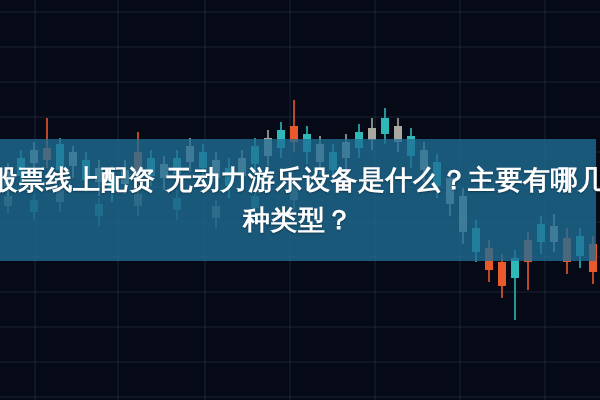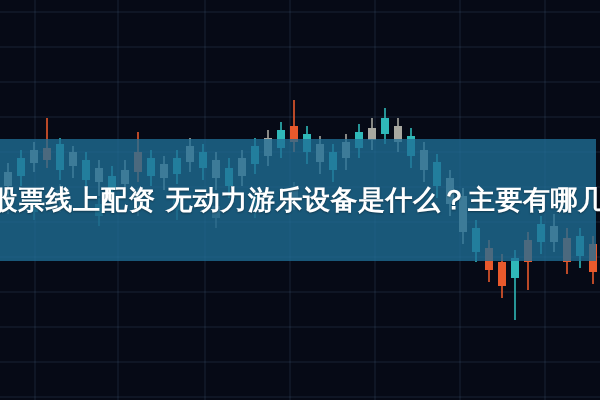--- a/index.html
+++ b/index.html
@@ -289,15 +289,16 @@
         </g>
         <g opacity="1">
           <line x1="593" x2="593" y1="236" y2="284" stroke="#e8592c" stroke-width="1.6"></line>
           <rect x="589" y="244" width="8" height="28" fill="#e8592c"></rect>
         </g>
       </svg>
   </div>
 
   <div id="headline-band" style="top: 139px; height: 122px; background: rgba(31, 110, 150, 0.78);">
     <div class="headline-line" style="color: rgb(255, 255, 255);">股票线上配资 无动力游乐设备是什么？主要有哪几</div>
+    <div class="headline-line" style="color: rgb(255, 255, 255);">种类型？</div>
   </div>
 
 </div>
 
 </body></html>

